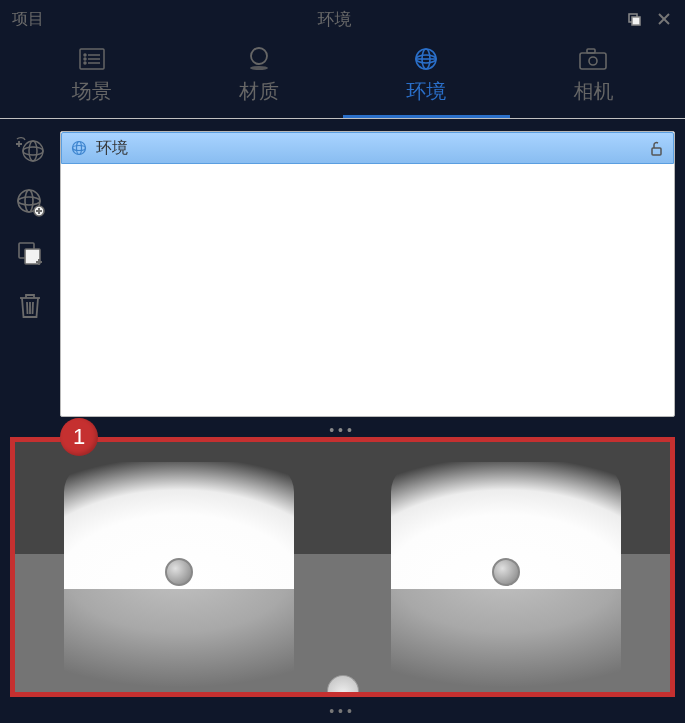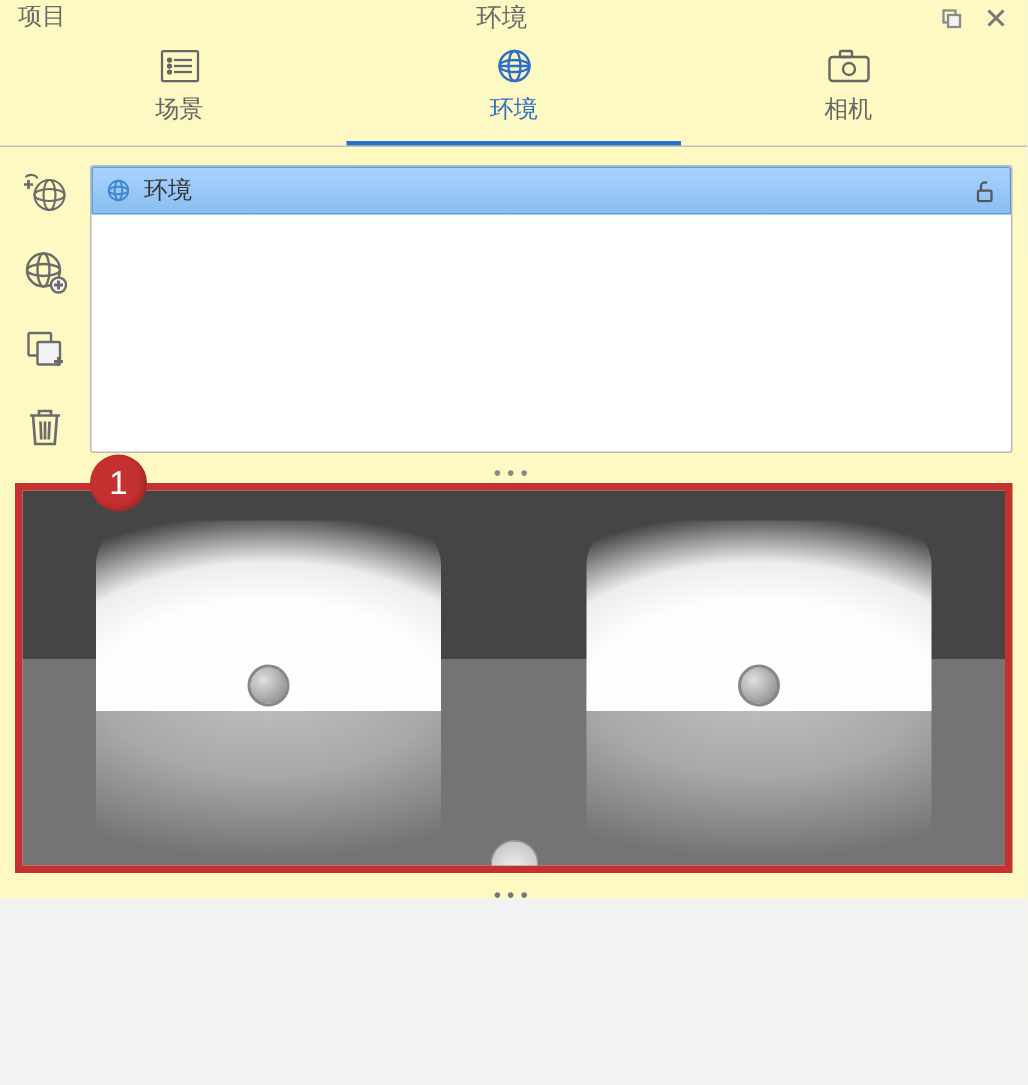--- a/index.html
+++ b/index.html
@@ -7,22 +7,22 @@
     padding: 0;
     width: 685px;
     height: 723px;
     background: #f2f2f2;
     font-family: "Microsoft YaHei", "PingFang SC", Arial, sans-serif;
     color: #555;
     font-size: 16px;
   }
   .panel {
     width: 685px;
-    height: 599px;
-    background: #fef9c3;
+    height: 723px;
+    background: #0f172a;
     display: flex;
     flex-direction: column;
   }
   
   .titlebar {
     height: 38px;
     display: flex;
     align-items: center;
     padding: 0 12px;
     color: #6a6a6a;
@@ -66,21 +66,21 @@
     gap: 4px;
     cursor: pointer;
     border-bottom: 3px solid transparent;
     color: #666;
   }
   .tab.active {
     color: #2a6fc9;
     border-bottom-color: #2a6fc9;
   }
   .tab .tlabel {
-    font-size: 16px;
+    font-size: 20px;
   }
   .tab .ticon {
     width: 40px;
     height: 30px;
     display: flex;
     align-items: center;
     justify-content: center;
   }
   .tab .ticon svg { stroke: currentColor; }
 
@@ -265,20 +265,29 @@
             <line x1="10" y1="8" x2="22" y2="8"></line>
           <circle cx="7" cy="12" r="1" fill="#666"></circle>
             <line x1="10" y1="12" x2="22" y2="12"></line>
           <circle cx="7" cy="16" r="1" fill="#666"></circle>
             <line x1="10" y1="16" x2="22" y2="16"></line>
         </svg>
       </div>
       <div class="tlabel">场景</div>
     </div>
 
+    <div class="tab">
+      <div class="ticon">
+        <svg width="28" height="28" viewBox="0 0 28 28" fill="none" stroke="#666" stroke-width="1.8">
+          <circle cx="14" cy="11" r="8"></circle>
+          <ellipse cx="14" cy="23" rx="9" ry="2" fill="#666" stroke="none" opacity="0.8"></ellipse>
+        </svg>
+      </div>
+      <div class="tlabel">材质</div>
+    </div>
 
     <div class="tab active">
       <div class="ticon">
         <svg width="28" height="28" viewBox="0 0 28 28" fill="none" stroke="#2a6fc9" stroke-width="1.6">
           <circle cx="14" cy="14" r="10"></circle>
           <ellipse cx="14" cy="14" rx="10" ry="4"></ellipse>
           <ellipse cx="14" cy="14" rx="4" ry="10"></ellipse>
           <line x1="4" y1="14" x2="24" y2="14"></line>
         </svg>
       </div>

